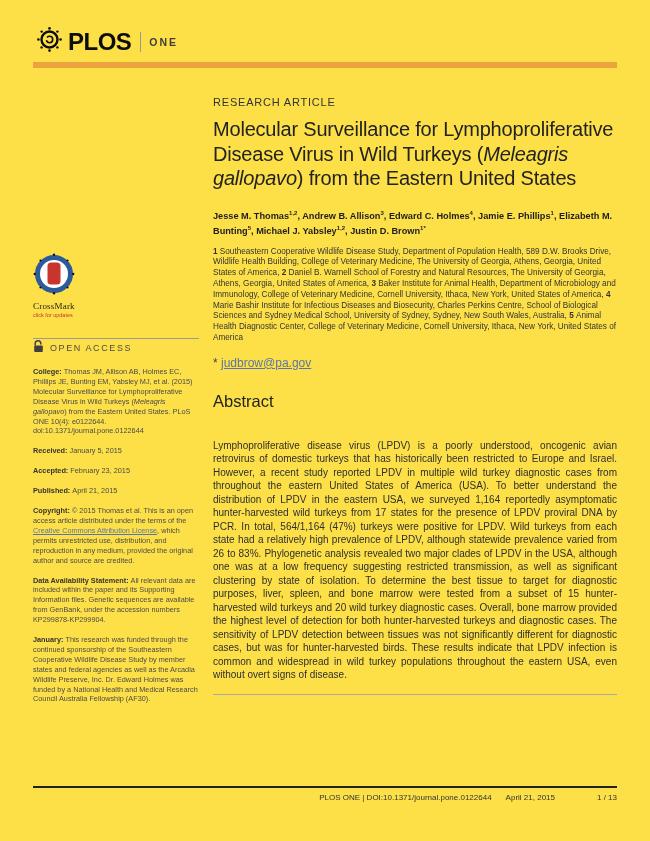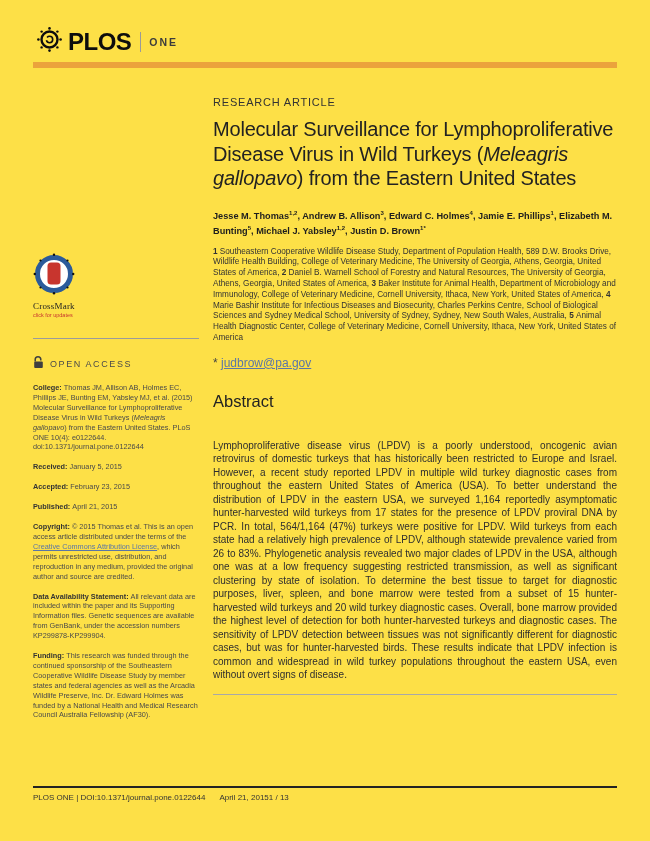--- a/index.html
+++ b/index.html
@@ -20,21 +20,21 @@
   .sidebar{position:absolute;left:33px;top:253px;width:166px;}
   .main{position:absolute;left:213px;top:96px;width:404px;}
 
   
   .crossmark{width:70px;text-align:left;cursor:pointer;}
   .crossmark-label{font-family:"Liberation Serif", serif;font-size:9px;color:#222;margin-top:2px;letter-spacing:0.2px;}
   .crossmark-sub{font-size:5.5px;color:#c8352e;margin-top:1px;}
   .side-divider{border:none;border-top:1px solid #9b9b9b;margin:20px 0 0 0;}
 
   
-  .open-access{display:flex;align-items:center;margin-top:16px;color:#3f3f3f;}
+  .open-access{display:flex;align-items:center;color:#3f3f3f;}
   .open-access .oa-label{font-size:9px;letter-spacing:1.6px;margin-left:6px;color:#4a4a4a;}
 
   
   .note{font-size:7.3px;line-height:9.9px;color:#4a4a4a;margin:10px 0 0 0;}
   .note .b{font-weight:bold;color:#333;}
   .note .i{font-style:italic;}
   .lnk{color:#5a76a8;text-decoration:underline;cursor:pointer;}
 
   
   .kicker{font-size:11px;letter-spacing:0.8px;color:#333;}
@@ -44,21 +44,21 @@
   .authors sup{font-size:6px;}
   .affiliations{font-size:8.2px;line-height:10.8px;margin-top:9px;color:#333;}
   .affiliations b{font-weight:bold;}
   .corresponding{font-size:12px;margin-top:12px;color:#444;}
   .abstract-heading{font-size:16.5px;color:#222;margin-top:22px;}
   .abstract-text{font-size:10px;line-height:13.5px;margin-top:28px;text-align:justify;color:#2e2e2e;}
   .abstract-rule{border:none;border-top:1px solid #a8a8a8;margin:12px 0 0 0;}
 
   
   .footer{position:absolute;left:33px;right:33px;top:786px;border-top:2px solid #222;
-          display:flex;justify-content:flex-start;padding-top:5px;font-size:8px;color:#333;}
+          display:flex;justify-content:flex-end;padding-top:5px;font-size:8px;color:#333;gap:42px;}
   .footer .date{margin-left:14px;}
 </style>
 </head>
 <body>
 
 <div class="page">
 
   <div class="header">
     <span>
       <svg width="27" height="27" viewBox="0 0 27 27">
@@ -113,21 +113,21 @@
       <span class="oa-label">OPEN ACCESS</span>
     </div>
 
     <div id="side-notes">
         <p class="note"><span class="b">College: </span><span>Thomas JM, Allison AB, Holmes EC, Phillips JE, Bunting EM, Yabsley MJ, et al. (2015) Molecular Surveillance for Lymphoproliferative Disease Virus in Wild Turkeys (</span><span class="i">Meleagris gallopavo</span><span>) from the Eastern United States. PLoS ONE 10(4): e0122644. doi:10.1371/journal.pone.0122644</span></p>
         <p class="note"><span class="b">Received: </span><span>January 5, 2015</span></p>
         <p class="note"><span class="b">Accepted: </span><span>February 23, 2015</span></p>
         <p class="note"><span class="b">Published: </span><span>April 21, 2015</span></p>
         <p class="note"><span class="b">Copyright: </span><span>© 2015 Thomas et al. This is an open access article distributed under the terms of the </span><span class="lnk">Creative Commons Attribution License</span><span>, which permits unrestricted use, distribution, and reproduction in any medium, provided the original author and source are credited.</span></p>
         <p class="note"><span class="b">Data Availability Statement: </span><span>All relevant data are included within the paper and its Supporting Information files. Genetic sequences are available from GenBank, under the accession numbers KP299878-KP299904.</span></p>
-        <p class="note"><span class="b">Funding: </span><span>This research was funded through the continued sponsorship of the Southeastern Cooperative Wildlife Disease Study by member states and federal agencies as well as the Arcadia Wildlife Preserve, Inc. Dr. Edward Holmes was funded by a National Health and Medical Research Council Australia Fellowship (AF30).</span></p>
+        <p class="note"><span class="b">January: </span><span>This research was funded through the continued sponsorship of the Southeastern Cooperative Wildlife Disease Study by member states and federal agencies as well as the Arcadia Wildlife Preserve, Inc. Dr. Edward Holmes was funded by a National Health and Medical Research Council Australia Fellowship (AF30).</span></p>
       </div>
   </div>
 
   <div class="main">
     <div class="kicker">RESEARCH ARTICLE</div>
 
     <div class="title"><span>Molecular Surveillance for Lymphoproliferative Disease Virus in Wild Turkeys (</span><span class="i">Meleagris gallopavo</span><span>) from the Eastern United States</span></div>
 
     <div class="authors"><span>Jesse M. Thomas<sup>1,2</sup>, </span><span>Andrew B. Allison<sup>3</sup>, </span><span>Edward C. Holmes<sup>4</sup>, </span><span>Jamie E. Phillips<sup>1</sup>, </span><span>Elizabeth M. Bunting<sup>5</sup>, </span><span>Michael J. Yabsley<sup>1,2</sup>, </span><span>Justin D. Brown<sup>1*</sup></span></div>
 

